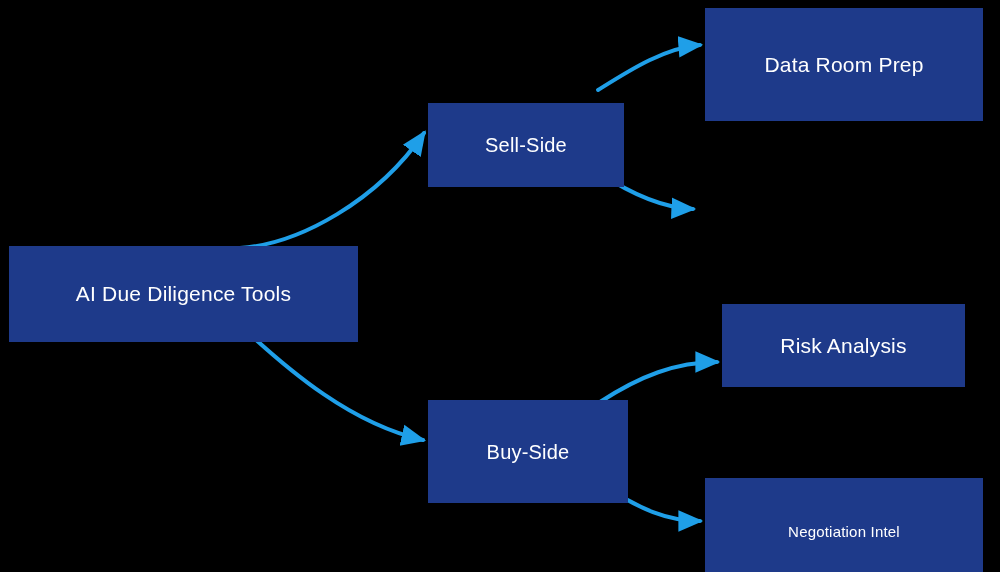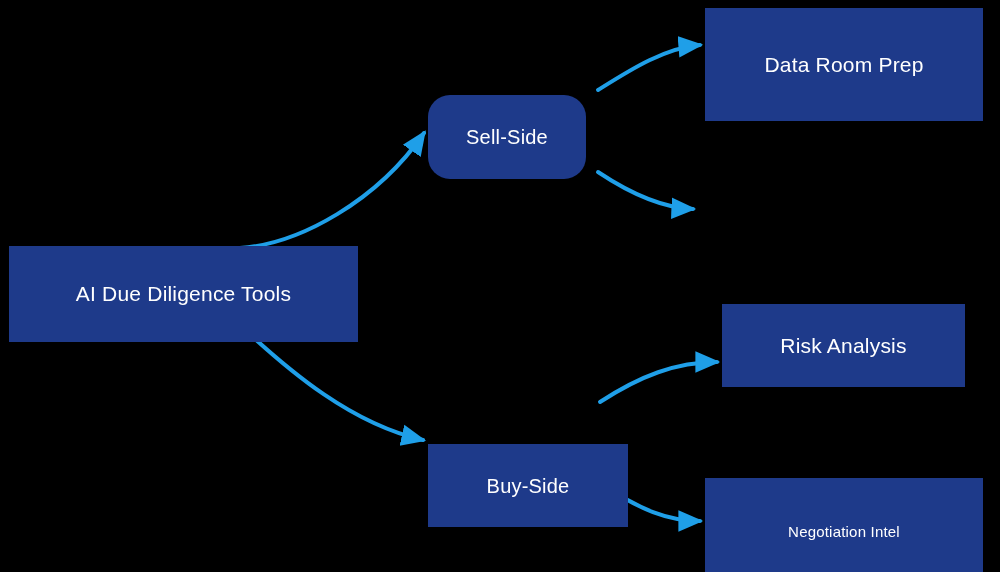--- a/index.html
+++ b/index.html
@@ -36,22 +36,22 @@
   #edges {
     position: absolute;
     left: 0;
     top: 0;
     width: 1000px;
     height: 572px;
     pointer-events: none;
   }
   
   #node-root      { left: 9px;   top: 246px; width: 349px; height: 96px; font-size: 21px; }
-  #node-sell      { left: 428px; top: 95px;  width: 158px; height: 84px; font-size: 20px; border-radius: 22px; }
-  #node-buy       { left: 428px; top: 400px; width: 200px; height: 83px; font-size: 20px; margin-top: 44px; }
+  #node-sell      { left: 428px; top: 103px;  width: 196px; height: 84px; font-size: 20px; }
+  #node-buy       { left: 428px; top: 400px; width: 200px; height: 103px; font-size: 20px; }
   #node-dataroom  { left: 705px; top: 8px;   width: 278px; height: 113px; font-size: 21px; }
   #node-gap       { left: 698px; top: 164px; width: 297px; height: 89px; font-size: 21px; }
   #node-risk      { left: 722px; top: 304px; width: 243px; height: 83px; font-size: 21px; }
   #node-negot     { left: 705px; top: 478px; width: 278px; height: 108px; font-size: 15px; }
 </style>
 </head>
 <body>
 
 <div id="canvas">
 

